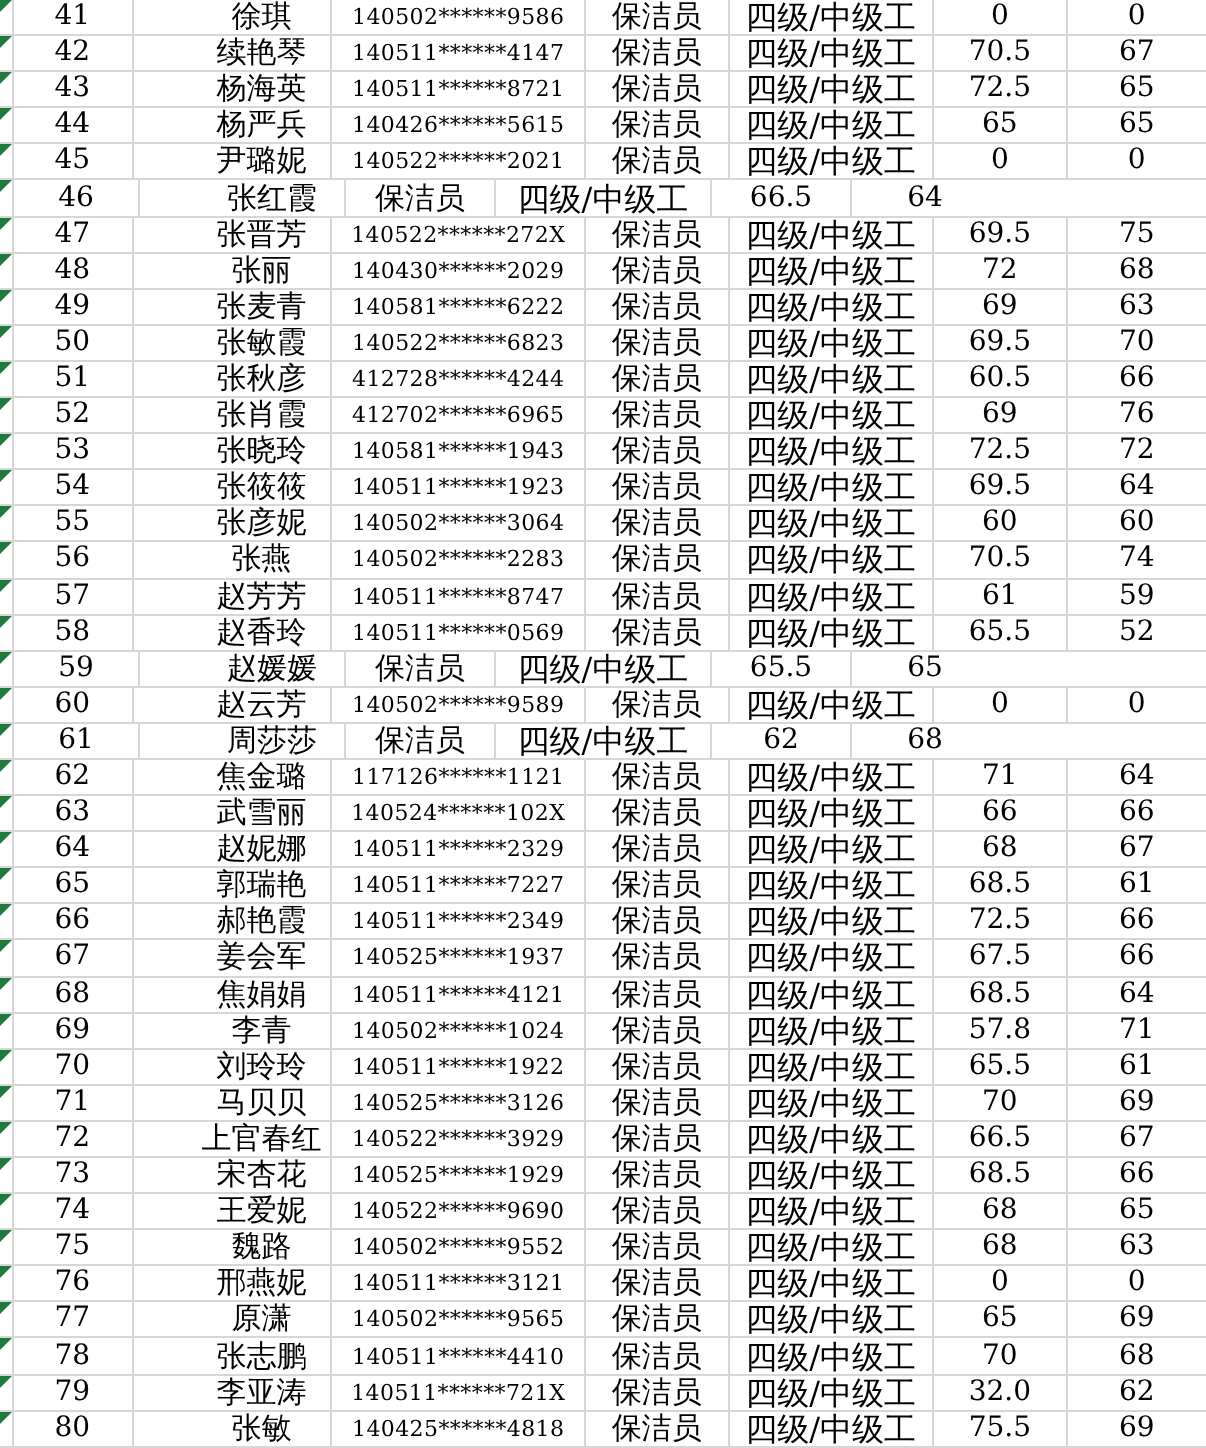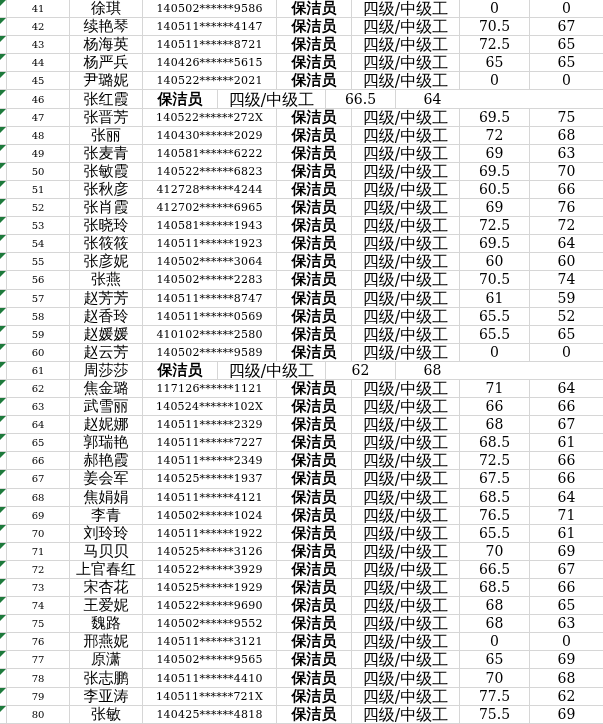--- a/index.html
+++ b/index.html
@@ -32,24 +32,24 @@
     border-right: 1px solid #d6d6d6;
     display: flex;
     align-items: center;
     justify-content: center;
     overflow: hidden;
     white-space: nowrap;
     font-size: 14px;
     line-height: 17px;
   }
   .c-flag   { width: 7px;  position: relative; }
-  .c-no     { width: 63px; font-size: 10px; }
-  .c-name   { width: 73px; font-size: 15px; }
+  .c-no     { width: 63px; font-size: 14px; }
+  .c-name   { width: 73px; font-size: 15px; margin-left: 30px; }
   .c-id     { width: 134px; font-size: 11px; letter-spacing: 0.2px; }
-  .c-job    { width: 75px; font-size: 15px; font-weight: bold; }
+  .c-job    { width: 75px; font-size: 15px; }
   .c-level  { width: 108px; font-size: 16px; }
   .c-score1 { width: 70px; }
   .c-score2 { width: 73px; border-right: none; }
   .tri {
     position: absolute;
     top: 0;
     left: 0;
     width: 0;
     height: 0;
     border-top: 6px solid #1e7a3c;
@@ -274,21 +274,20 @@
     <div class="cell c-level">四级/中级工</div>
     <div class="cell c-score1">65.5</div>
     <div class="cell c-score2">52</div>
   </div>
     <div class="row">
     <div class="cell c-flag">
       <span class="tri"></span>
     </div>
     <div class="cell c-no">59</div>
     <div class="cell c-name">赵媛媛</div>
-    <div class="cell c-id">410102******2580</div>
     <div class="cell c-job">保洁员</div>
     <div class="cell c-level">四级/中级工</div>
     <div class="cell c-score1">65.5</div>
     <div class="cell c-score2">65</div>
   </div>
     <div class="row">
     <div class="cell c-flag">
       <span class="tri"></span>
     </div>
     <div class="cell c-no">60</div>
@@ -396,21 +395,21 @@
   </div>
     <div class="row">
     <div class="cell c-flag">
       <span class="tri"></span>
     </div>
     <div class="cell c-no">69</div>
     <div class="cell c-name">李青</div>
     <div class="cell c-id">140502******1024</div>
     <div class="cell c-job">保洁员</div>
     <div class="cell c-level">四级/中级工</div>
-    <div class="cell c-score1">76.5</div>
+    <div class="cell c-score1">57.8</div>
     <div class="cell c-score2">71</div>
   </div>
     <div class="row">
     <div class="cell c-flag">
       <span class="tri"></span>
     </div>
     <div class="cell c-no">70</div>
     <div class="cell c-name">刘玲玲</div>
     <div class="cell c-id">140511******1922</div>
     <div class="cell c-job">保洁员</div>
@@ -516,21 +515,21 @@
   </div>
     <div class="row">
     <div class="cell c-flag">
       <span class="tri"></span>
     </div>
     <div class="cell c-no">79</div>
     <div class="cell c-name">李亚涛</div>
     <div class="cell c-id">140511******721X</div>
     <div class="cell c-job">保洁员</div>
     <div class="cell c-level">四级/中级工</div>
-    <div class="cell c-score1">77.5</div>
+    <div class="cell c-score1">32.0</div>
     <div class="cell c-score2">62</div>
   </div>
     <div class="row">
     <div class="cell c-flag">
       <span class="tri"></span>
     </div>
     <div class="cell c-no">80</div>
     <div class="cell c-name">张敏</div>
     <div class="cell c-id">140425******4818</div>
     <div class="cell c-job">保洁员</div>

